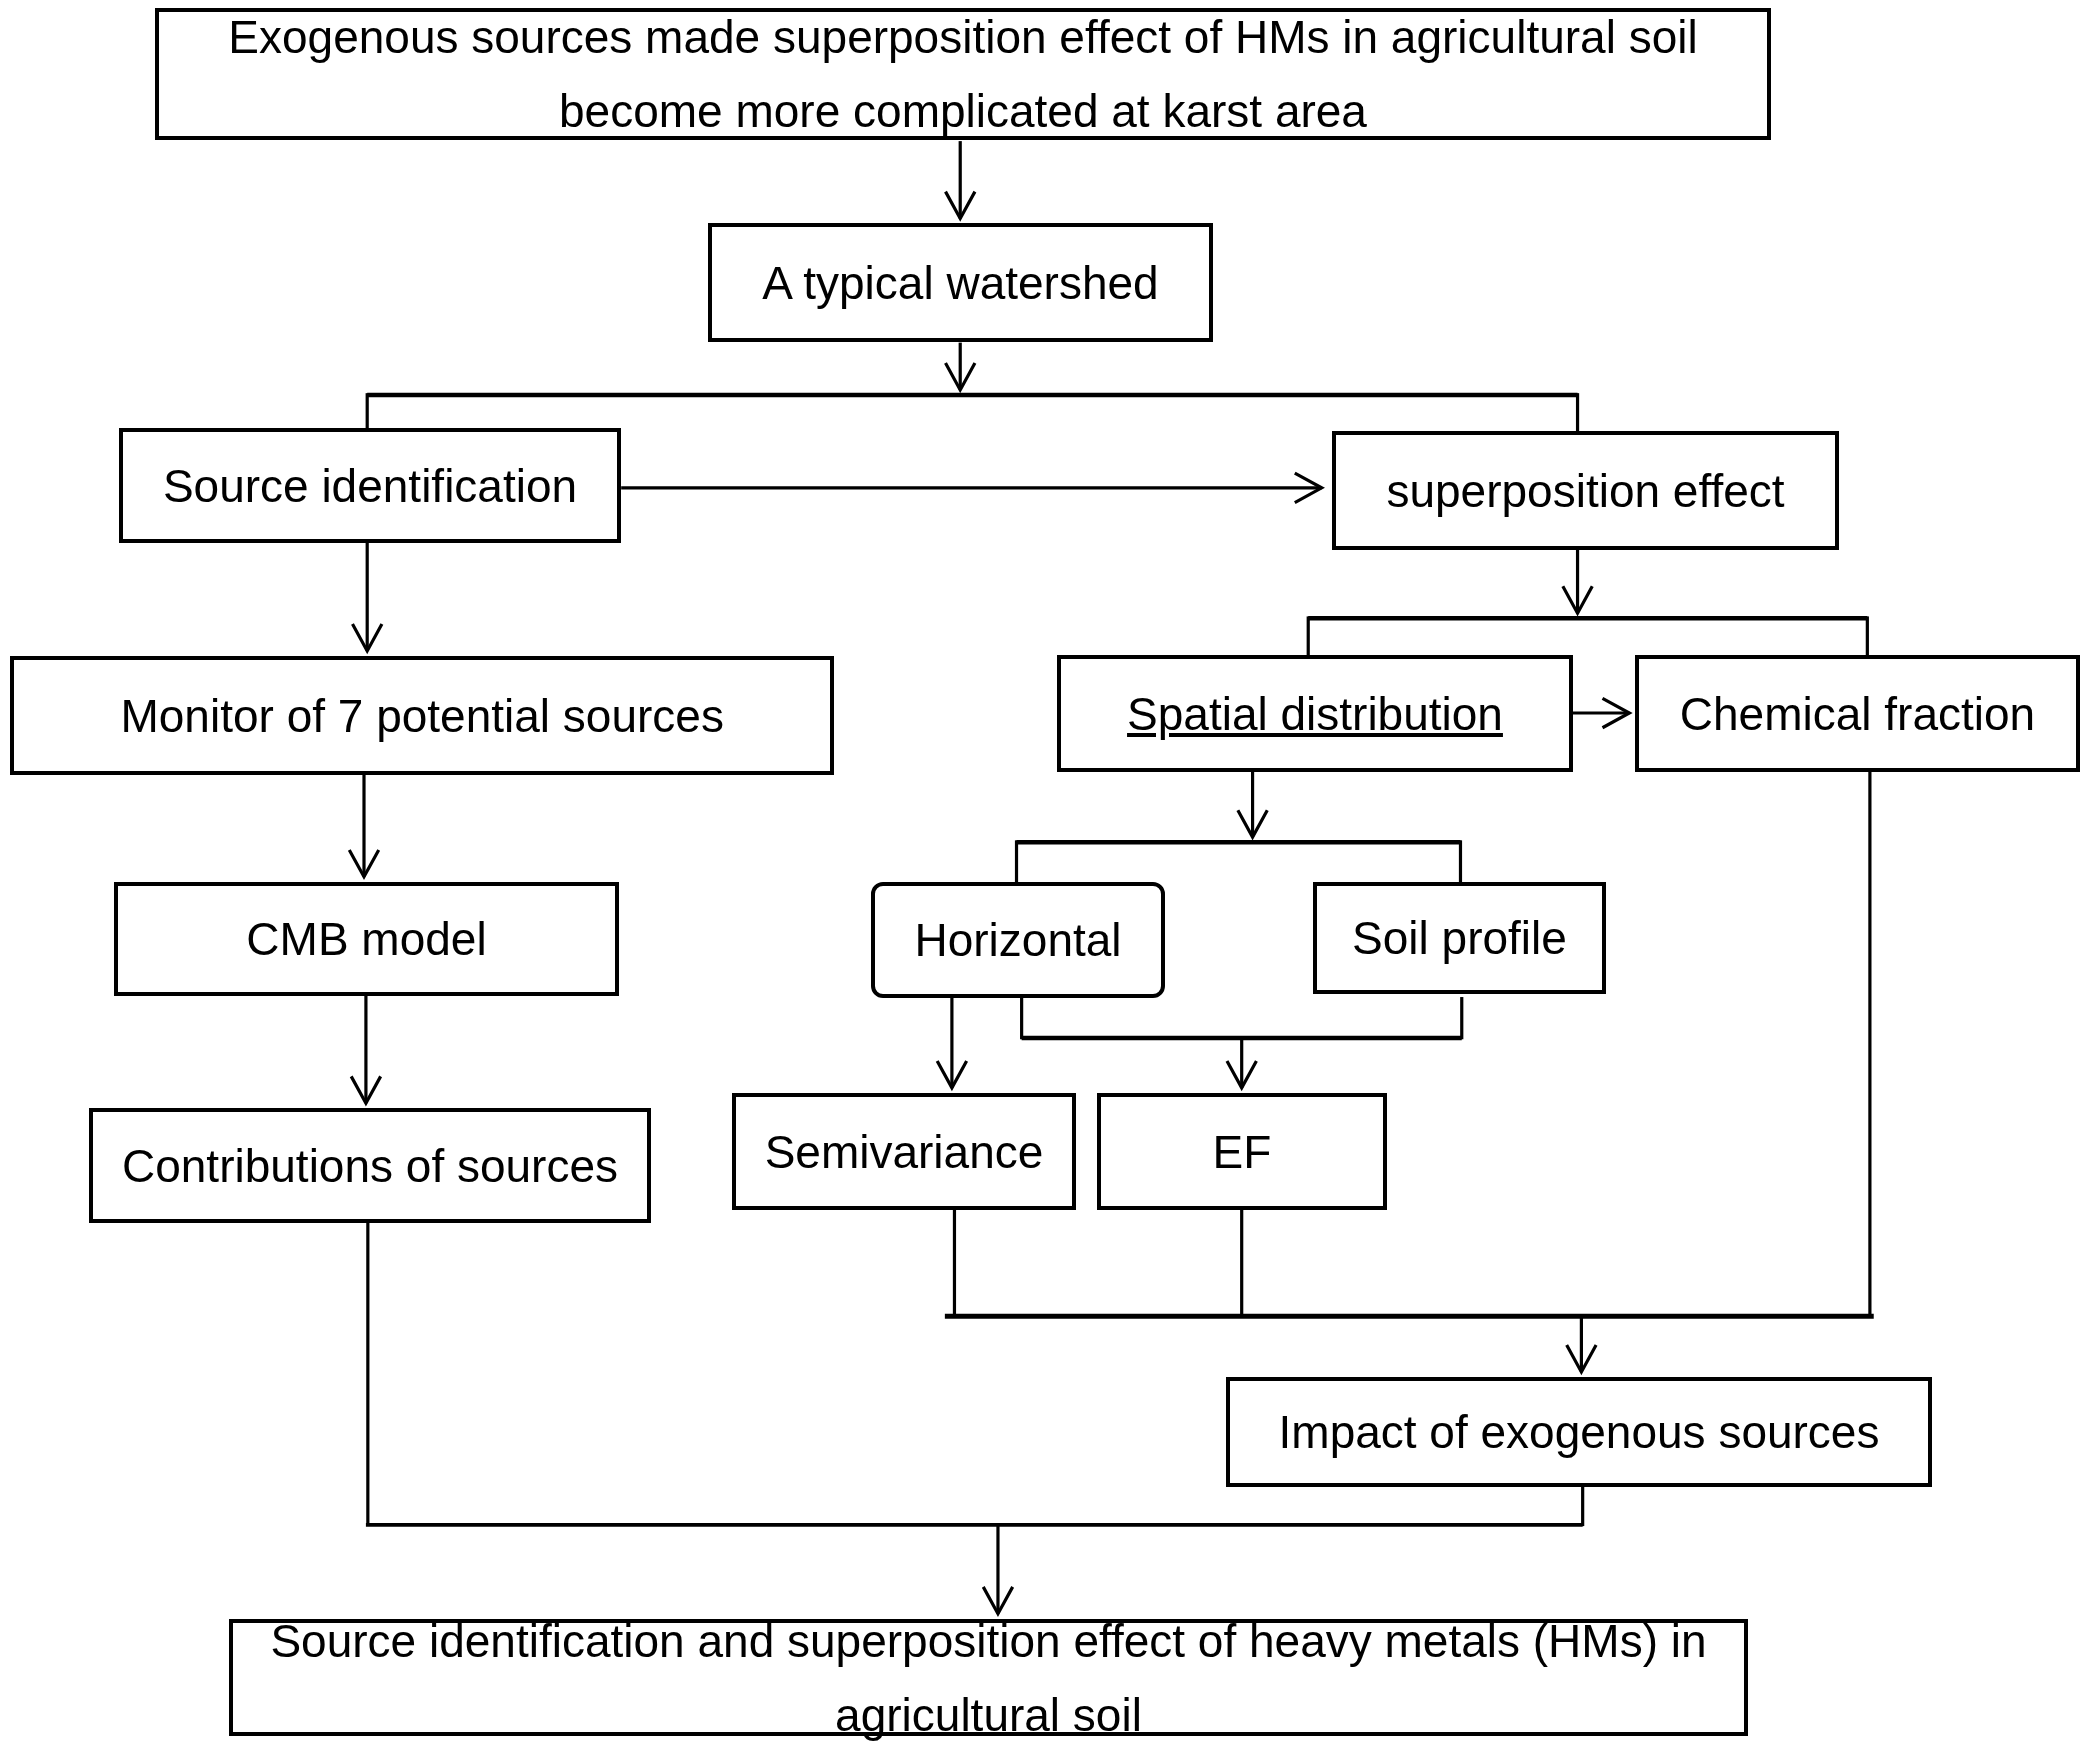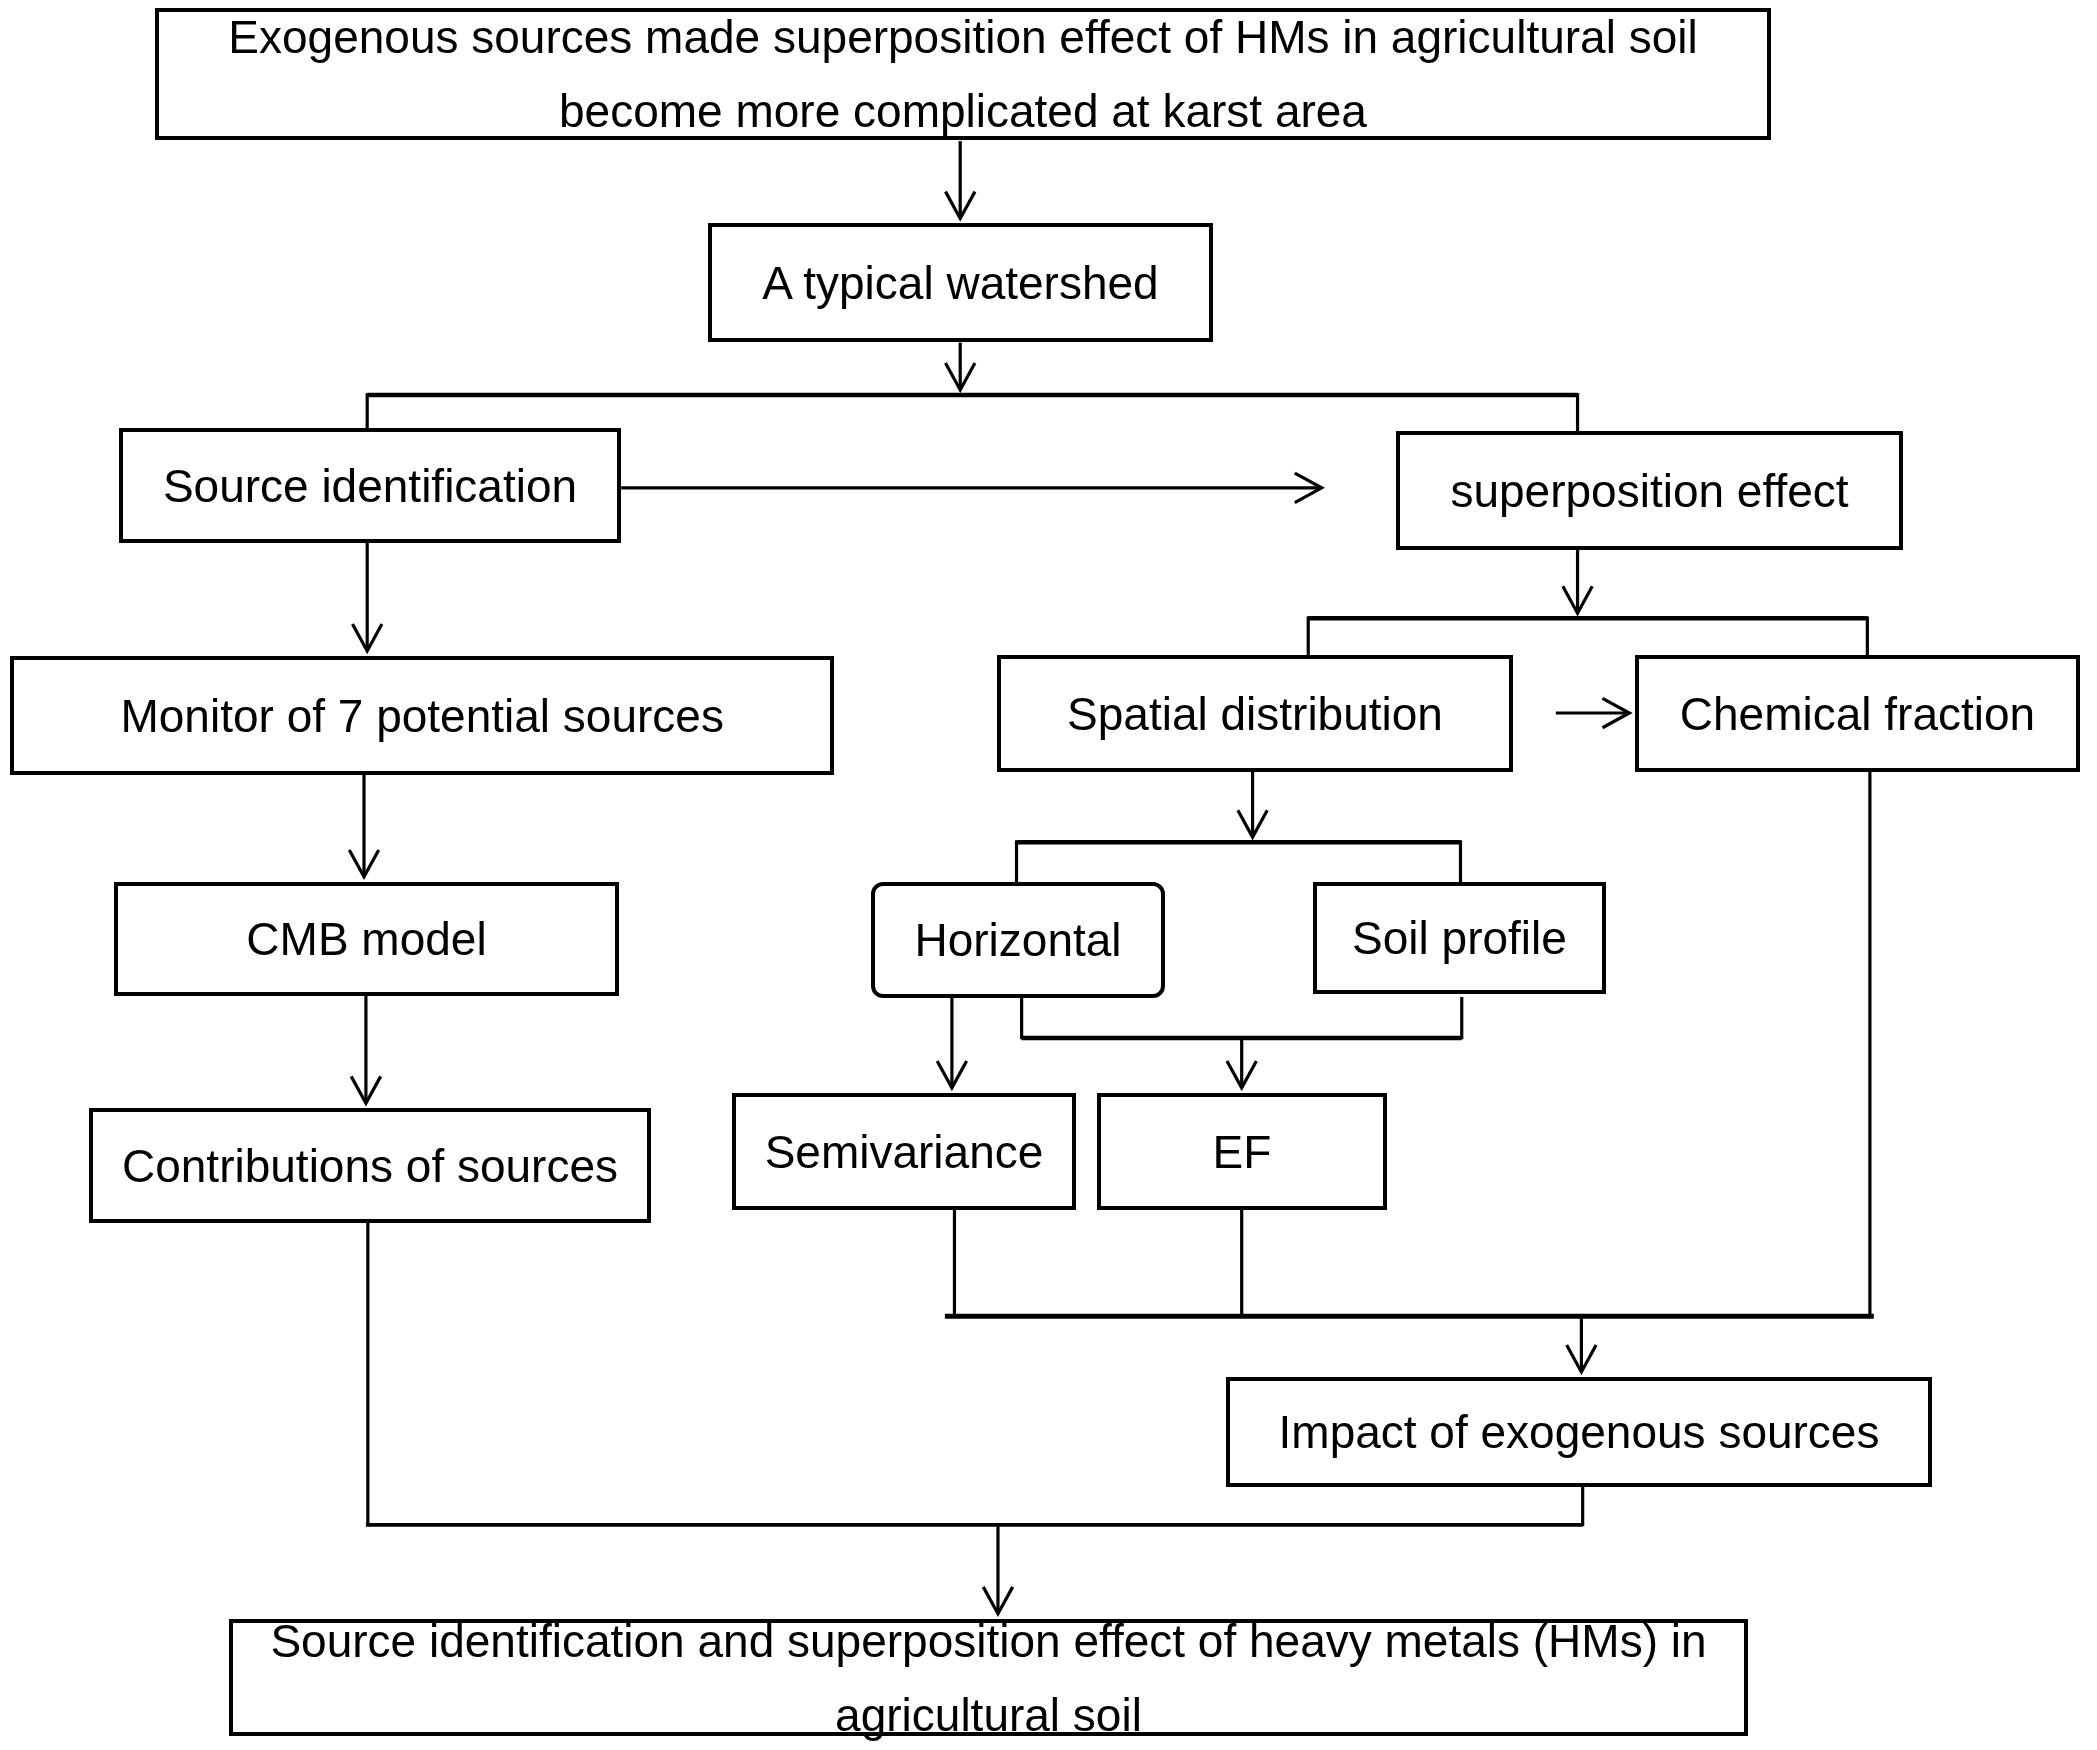--- a/index.html
+++ b/index.html
@@ -123,29 +123,29 @@
   </div>
 
   <div class="node" style="left:708px; top:223px; width:505px; height:119px;">
     <span class="lbl">A typical watershed</span>
   </div>
 
   <div class="node" style="left:119px; top:428px; width:502px; height:115px;">
     <span class="lbl">Source identification</span>
   </div>
 
-  <div class="node" style="left:1396px; top:431px; width:507px; height:119px;">
+  <div class="node" style="left:1332px; top:431px; width:507px; height:119px;">
     <span class="lbl">superposition effect</span>
   </div>
 
   <div class="node" style="left:10.2px; top:656px; width:824px; height:119px;">
     <span class="lbl">Monitor of 7 potential sources</span>
   </div>
 
-  <div class="node" style="left:997px; top:655px; width:516px; height:117px;">
+  <div class="node" style="left:1057px; top:655px; width:516px; height:117px;text-decoration:underline;">
     <span class="lbl">Spatial distribution</span>
   </div>
 
   <div class="node" style="left:1635px; top:655px; width:445px; height:117px;">
     <span class="lbl">Chemical fraction</span>
   </div>
 
   <div class="node" style="left:114px; top:882px; width:505px; height:114px;">
     <span class="lbl">CMB model</span>
   </div>

